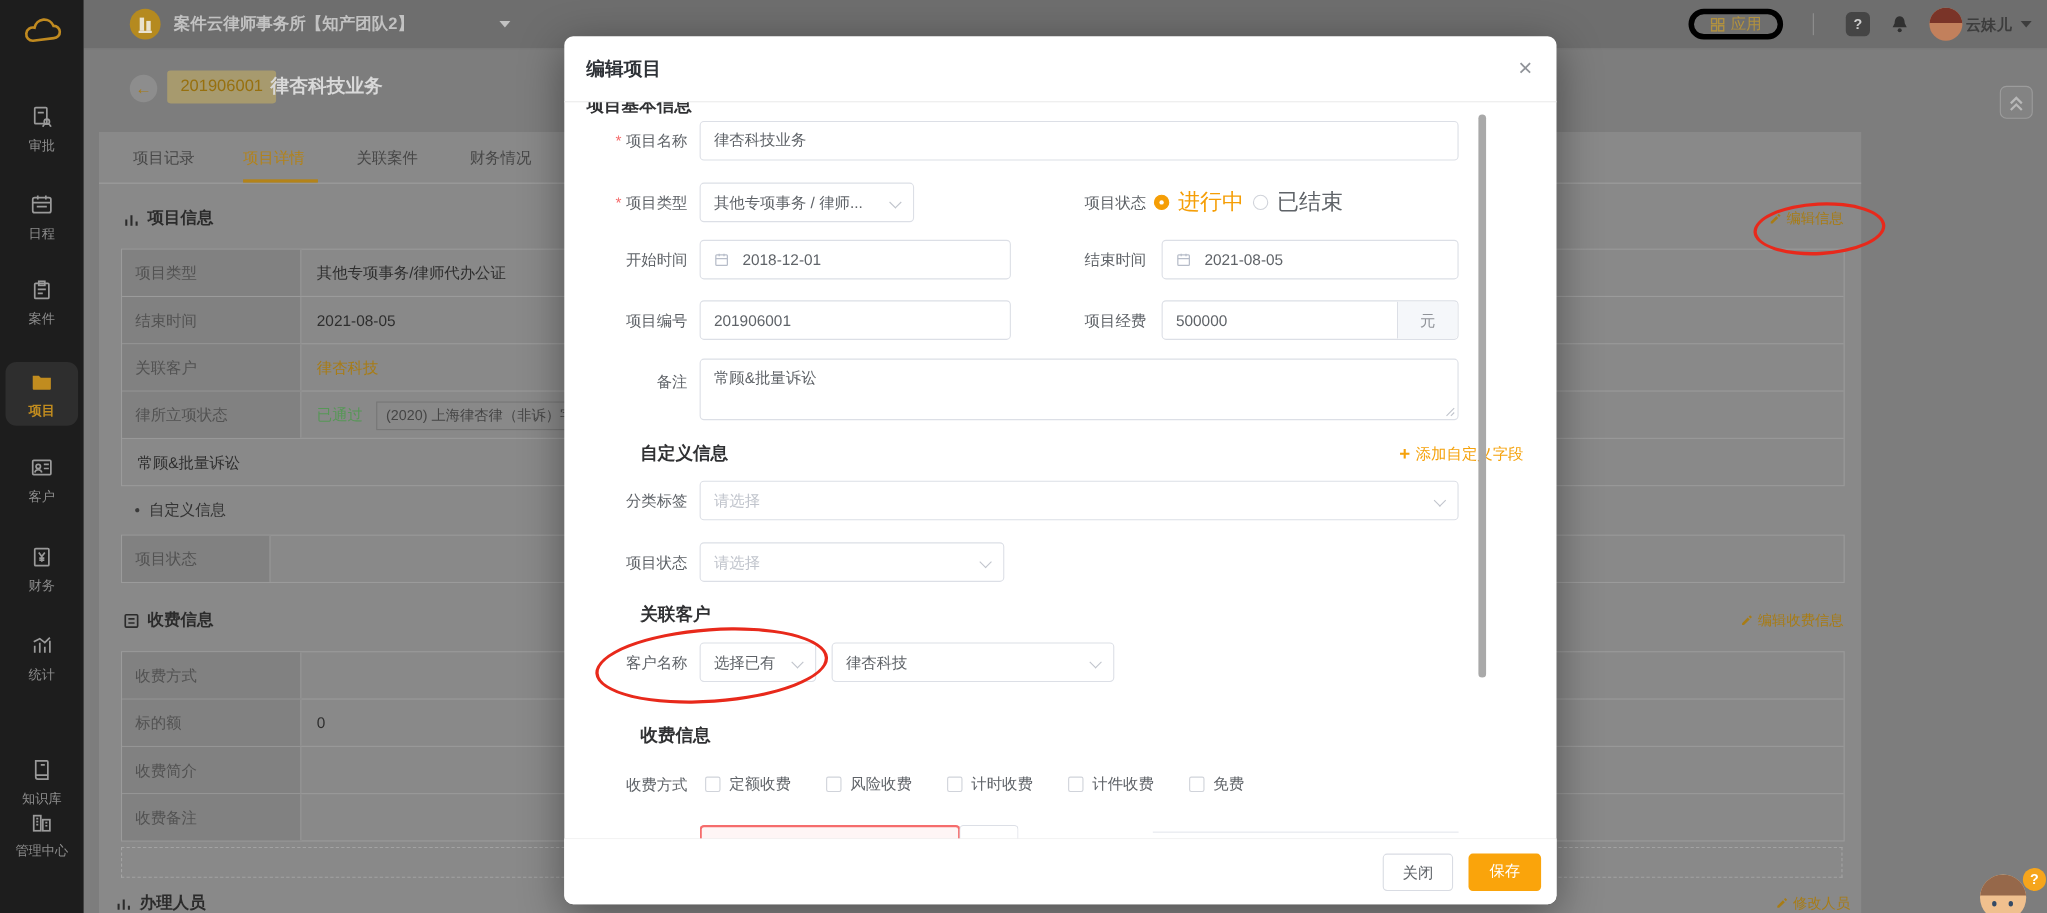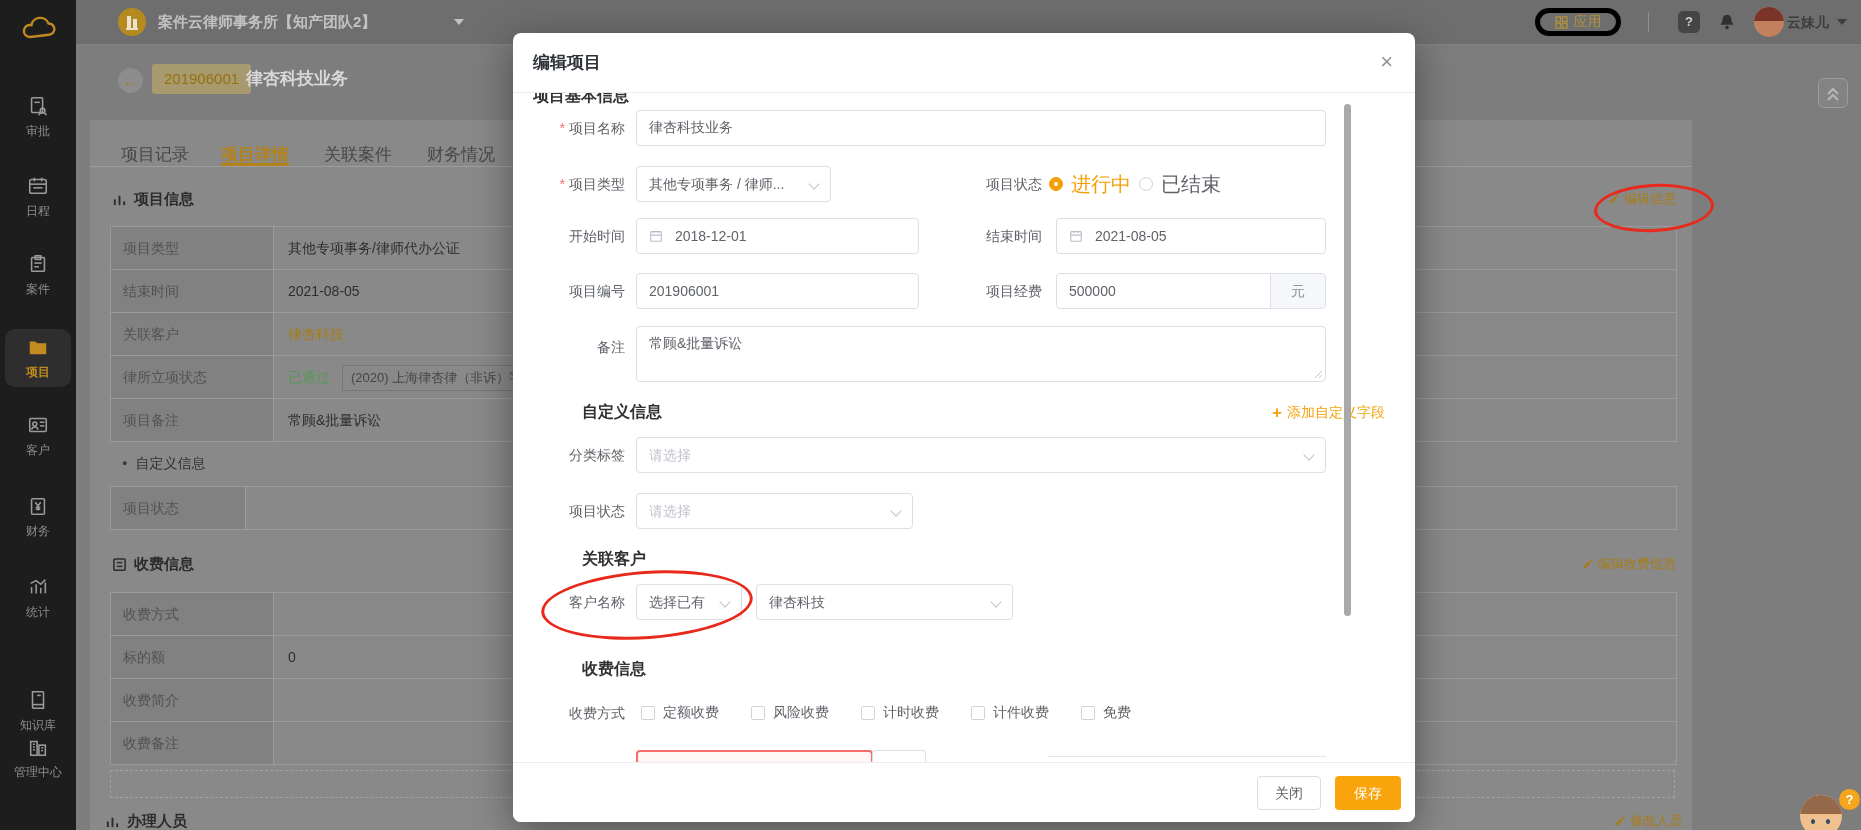--- a/index.html
+++ b/index.html
@@ -33,22 +33,22 @@
   .back-btn{position:absolute;left:118px;top:68px;width:25px;height:25px;border-radius:50%;background:#8d8d8d;
             color:#a87c15;font-size:15px;text-align:center;line-height:25px;font-weight:bold;}
   .num-badge{position:absolute;left:152px;top:64px;height:30px;padding:0 12px;background:#a79a6e;border-radius:3px;
              color:#97700f;font-size:15px;line-height:30px;}
   .page-title{position:absolute;left:246px;top:64px;line-height:30px;font-size:17px;font-weight:bold;color:#d9d9d9;}
   .collapse-btn{position:absolute;left:1818px;top:78px;width:30px;height:30px;border:1px solid #9c9c9c;border-radius:6px;
                 background:#838383;box-sizing:border-box;}
   
   .card{position:absolute;left:90px;top:120px;width:1602px;height:710px;background:#898989;}
   .tabs{position:absolute;left:0;top:0;width:100%;height:46px;border-bottom:1px solid #9e9e9e;}
-  .tab{position:absolute;top:12px;line-height:46px;font-size:17px;color:#474747;}
-  .tab.active{color:#b3831a;font-weight:bold;}
+  .tab{position:absolute;top:0;line-height:46px;font-size:14px;color:#474747;}
+  .tab.active{color:#b3831a;font-weight:normal;}
   .tab-underline{position:absolute;top:43px;height:3px;width:68px;background:#b3831a;}
   .sec-title{position:absolute;font-size:15px;font-weight:bold;color:#2b2b2b;line-height:30px;}
   .sec-icon{position:absolute;width:15px;height:15px;}
   .edit-link{position:absolute;font-size:13px;color:#a87c15;line-height:30px;display:flex;align-items:center;gap:4px;}
   .ptable{position:absolute;left:20px;width:1567px;border:1px solid #9b9b9b;box-sizing:border-box;}
   .prow{display:flex;height:42px;border-top:1px solid #9b9b9b;}
   .prow:first-child{border-top:none;}
   .plabel{width:163px;background:#818181;color:#525252;font-size:14px;line-height:42px;padding-left:12px;
           box-sizing:border-box;border-right:1px solid #9b9b9b;}
   .pval{flex:1;line-height:42px;padding-left:14px;font-size:14px;color:#2e2e2e;white-space:nowrap;overflow:hidden;}
@@ -94,21 +94,21 @@
   .cbox{width:14px;height:14px;border:1px solid #d0d3da;border-radius:2px;background:#fff;box-sizing:border-box;}
   .cut1{position:absolute;left:123px;top:717px;width:233px;height:13px;border:2px solid #f56c6c;border-bottom:none;
         border-radius:4px 4px 0 0;background:#fef5f5;}
   .cut2{position:absolute;left:359px;top:717px;width:52px;height:13px;border:1px solid #dcdfe6;border-bottom:none;
         border-radius:4px 4px 0 0;}
   .cut3{position:absolute;left:535px;top:723px;width:278px;height:7px;border-top:1px solid #e4e7ed;}
   .m-foot{position:absolute;left:0;right:0;bottom:0;height:59px;border-top:1px solid #ececec;background:#fff;border-radius:0 0 8px 8px;}
   .btn-close{position:absolute;right:94px;top:13px;width:64px;height:34px;border:1px solid #d9dce3;border-radius:4px;
         background:#fff;color:#5f6368;font-size:14px;text-align:center;line-height:32px;box-sizing:border-box;}
   .btn-save{position:absolute;right:14px;top:13px;width:66px;height:34px;border-radius:4px;background:#faa40b;
-        color:#fff;font-size:14px;text-align:center;line-height:34px;}
+        color:#fff;font-size:14px;text-align:center;line-height:34px;font-family:Liberation Serif, serif;}
   .m-scroll{position:absolute;left:831px;top:71px;width:7px;height:512px;background:#a9a9a9;border-radius:4px;}
   
   .ellipse{position:absolute;border:3px solid #e8291b;border-radius:50%;z-index:12;}
   .mascot{position:absolute;left:1796px;top:789px;width:66px;height:41px;z-index:12;}
   .ms-head{position:absolute;left:4px;top:6px;width:42px;height:42px;border-radius:50%;background:#f0c08e;overflow:hidden;}
   .ms-hair{position:absolute;left:0;top:0;width:42px;height:19px;background:#96684a;border-radius:21px 21px 0 0;}
   .ms-eye{position:absolute;top:24px;width:4px;height:5px;border-radius:50%;background:#334a66;}
   .ms-badge{position:absolute;left:43px;top:0;width:21px;height:21px;border-radius:50%;background:#f6a51c;color:#fff;
             font-weight:bold;font-size:13px;text-align:center;line-height:21px;}
 </style>
@@ -204,21 +204,20 @@
       </div>
       <div class="prow">
         <div class="plabel">关联客户</div>
         <div class="pval"><span class="olink">律杏科技</span></div>
       </div>
       <div class="prow">
         <div class="plabel">律所立项状态</div>
         <div class="pval"><span class="green">已通过</span><span class="vbadge">(2020) 上海律杏律（非诉）字</span></div>
       </div>
       <div class="prow">
-        <div class="plabel">项目备注</div>
         <div class="pval">常顾&amp;批量诉讼</div>
       </div>
     </div>
 
     <div class="bullet-row" style="top:330px;">自定义信息</div>
     <div class="ptable" style="top:366px;">
       <div class="prow">
         <div class="plabel" style="width:135px;">项目状态</div>
         <div class="pval"></div>
       </div>

